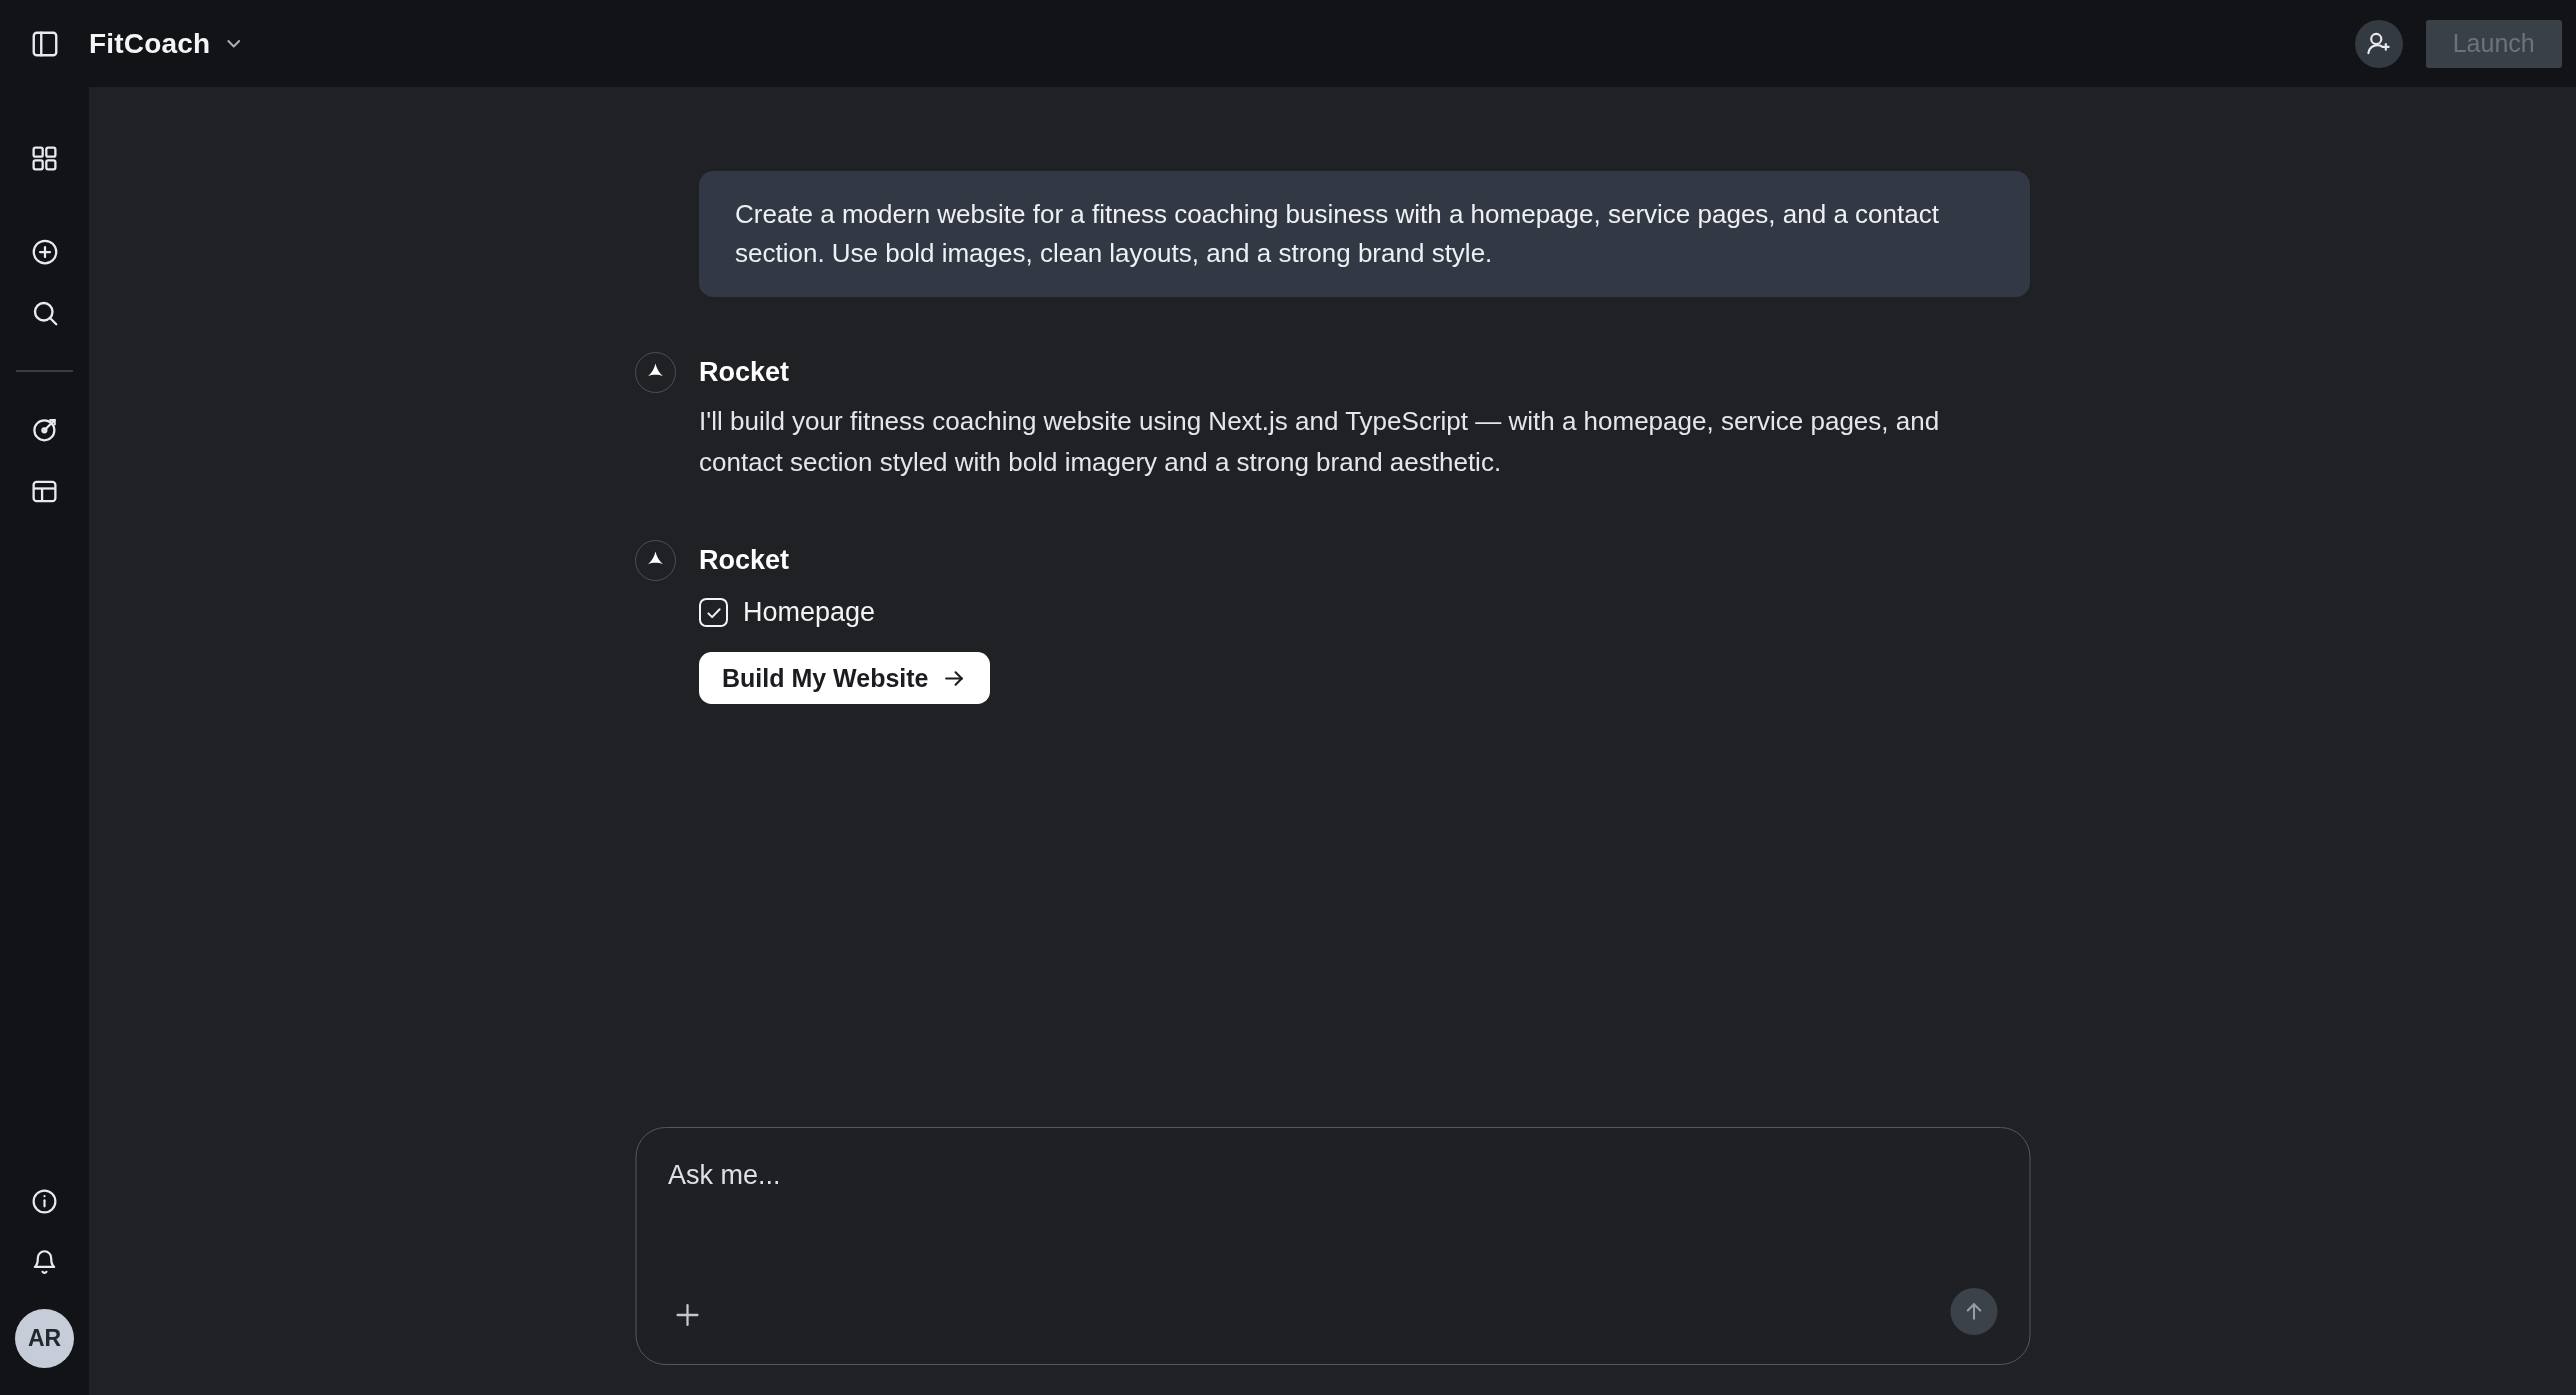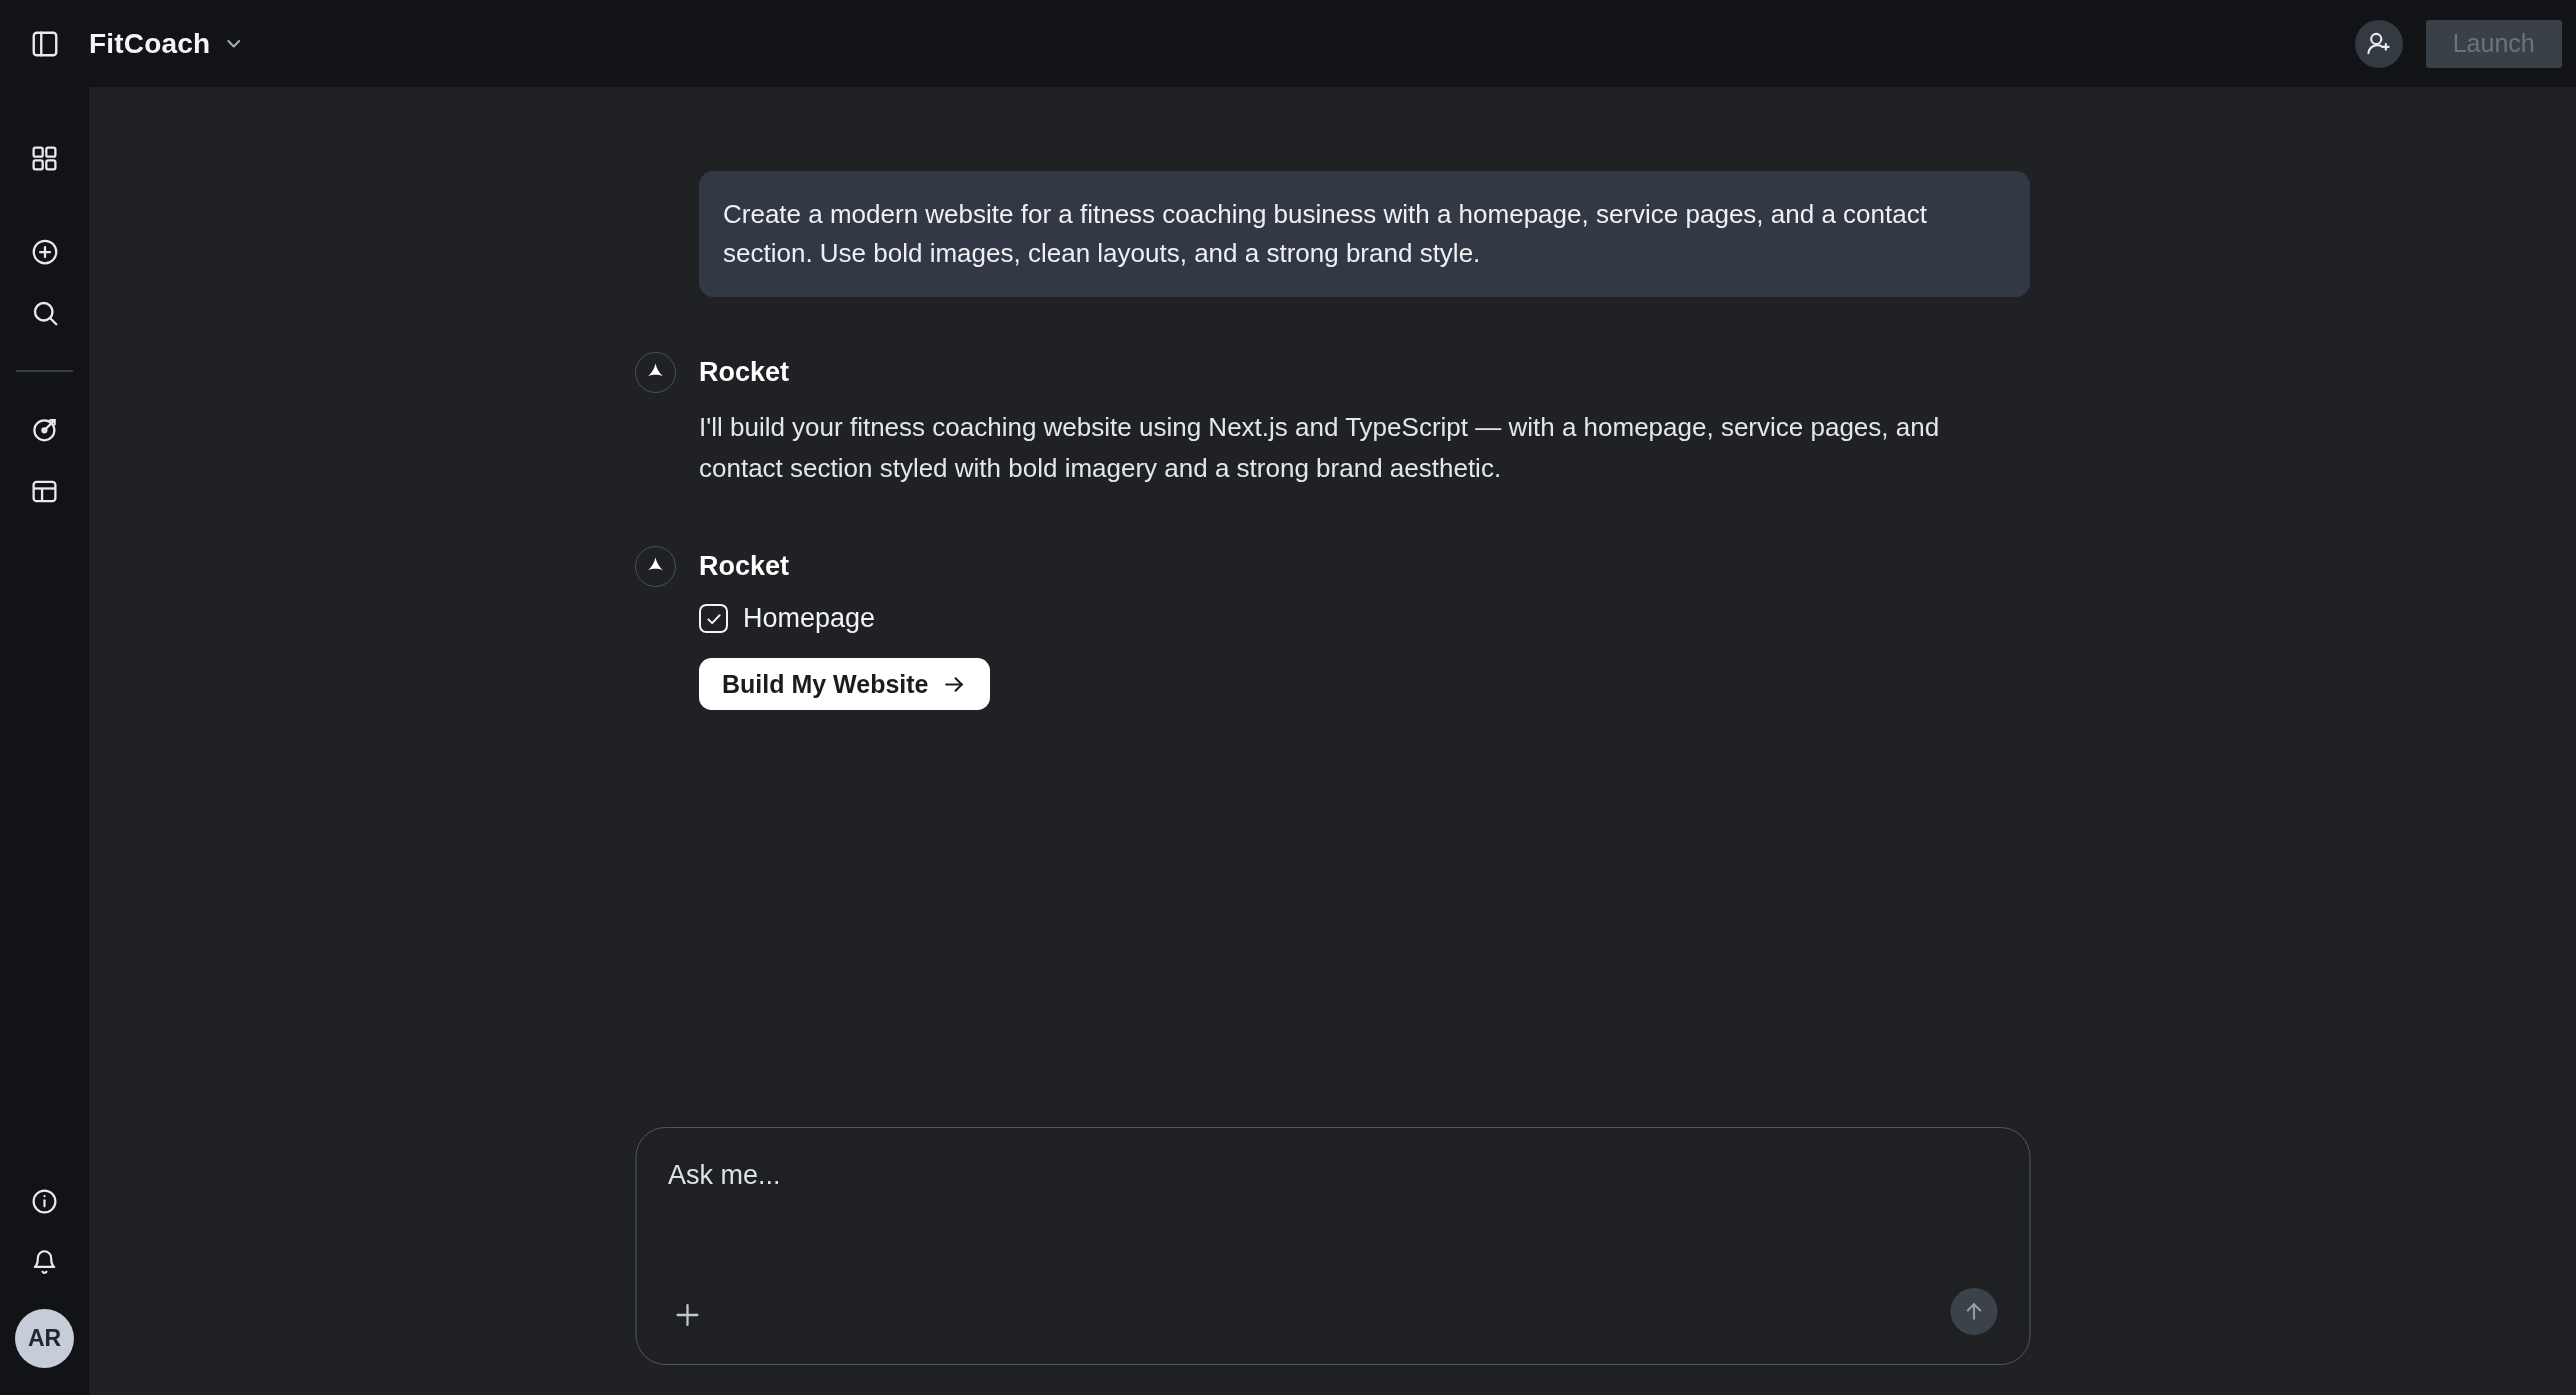--- a/index.html
+++ b/index.html
@@ -56,32 +56,32 @@
     color:#23272e; font-size:23px; font-weight:600; font-family:inherit;
     display:flex; align-items:center; justify-content:center; cursor:pointer; margin-top:9px;
   }
 
   
   .content { flex:1; background:#1f2125; position:relative; overflow:hidden; }
   .chat-col { width:1395px; margin:0 auto; padding-top:84px; }
 
   .user-bubble {
     margin-left:64px; background:#323944; border-radius:14.3px;
-    padding:24px 24px; font-size:26px; line-height:39px; color:#eef0f3;
+    padding:24px 36px; font-size:26px; line-height:39px; color:#eef0f3;
     margin-bottom:55px;
   }
 
   .msg { display:flex; gap:23px; margin-bottom:57px; }
   .msg-avatar {
     width:41px; height:41px; border-radius:50%; border:1.8px solid #4b5058;
     display:flex; align-items:center; justify-content:center; flex:0 0 auto; color:#ffffff;
   }
   .msg-body { flex:1; min-width:0; }
   .msg-author { font-size:27px; font-weight:700; color:#ffffff; line-height:41px; }
-  .msg-text { font-size:26px; line-height:41px; color:#e4e7ea; margin-top:14px; max-width:1333px; }
+  .msg-text { font-size:26px; line-height:41px; color:#e4e7ea; margin-top:8px; max-width:1333px; }
 
   .checkbox-group { margin:16px 0 0 64px; display:flex; flex-direction:column; gap:37px; }
   .checkbox-row { display:flex; align-items:center; gap:15px; cursor:pointer; }
   .checkbox-box {
     width:29px; height:29px; border:2.2px solid #f2f4f6; border-radius:7.2px;
     display:flex; align-items:center; justify-content:center; color:#f2f4f6; flex:0 0 auto;
   }
   .checkbox-label { font-size:27px; color:#f2f4f6; }
 
   .build-btn {

